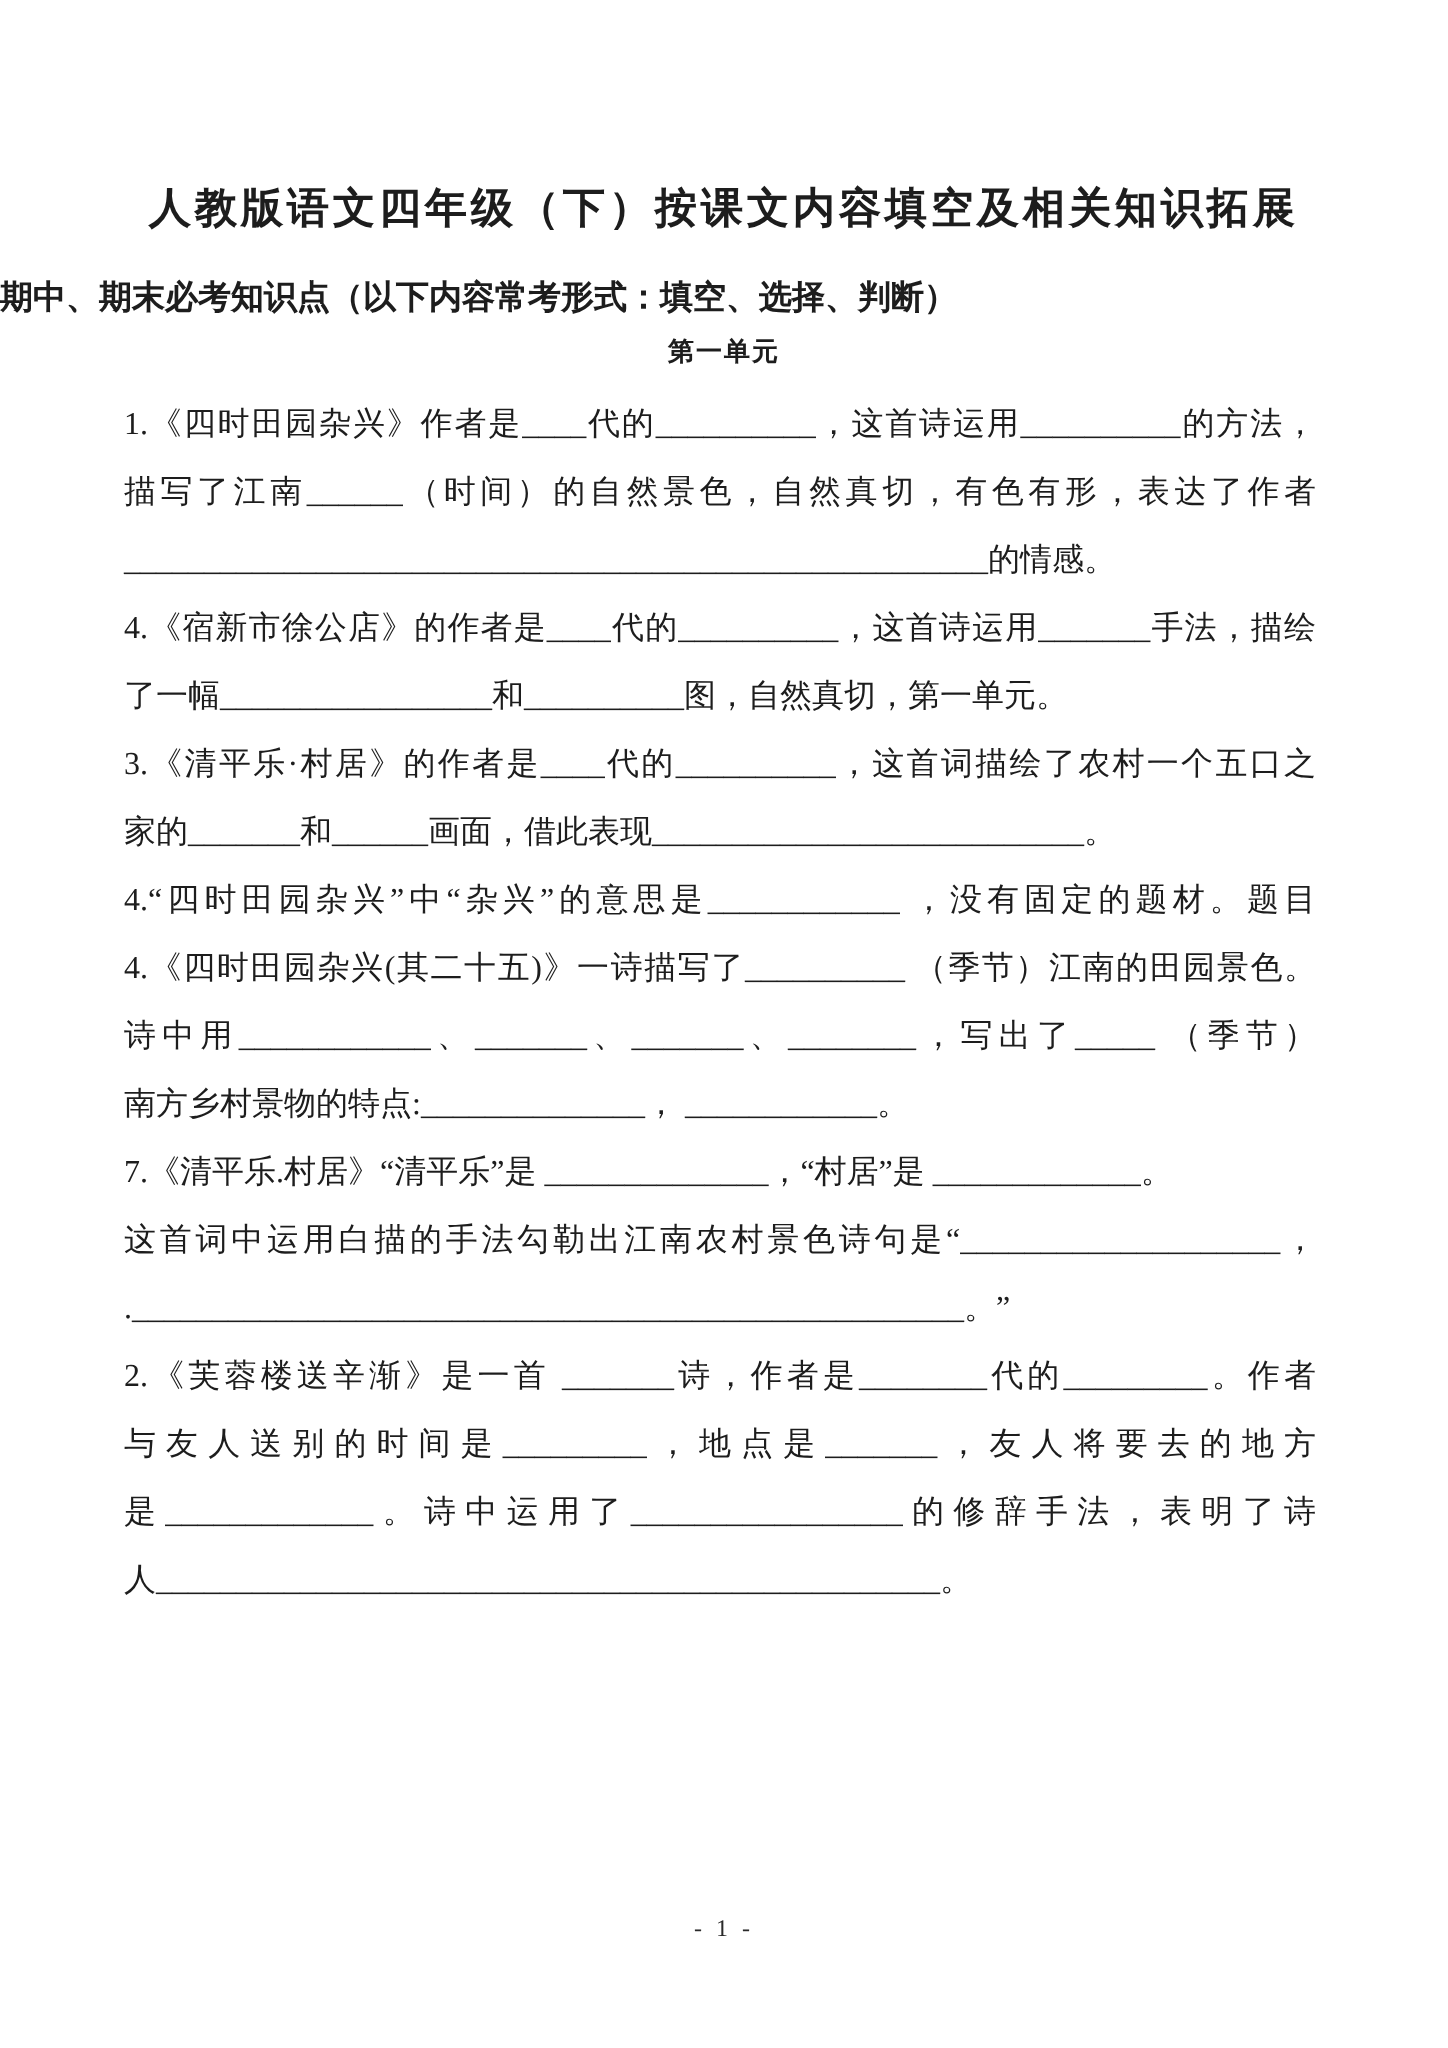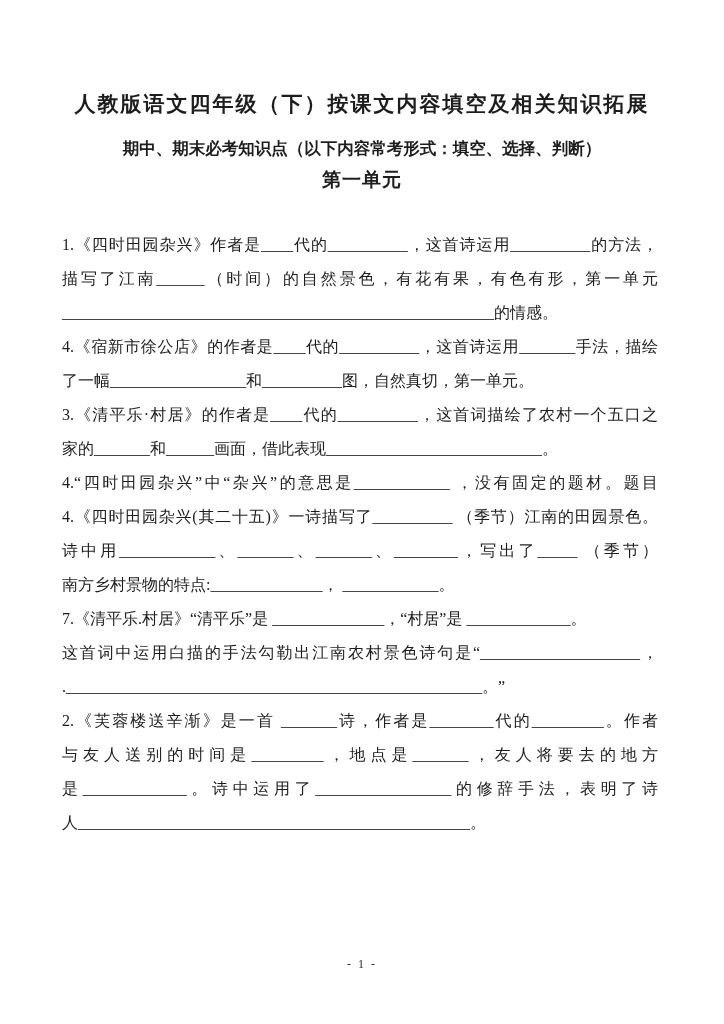--- a/index.html
+++ b/index.html
@@ -25,41 +25,39 @@
     font-size: 21px;
     font-weight: 700;
     letter-spacing: 2px;
     white-space: nowrap;
   }
   .doc-subtitle {
     position: absolute;
     top: 138px;
     left: 0;
     width: 100%;
-    text-align: center;
     font-size: 16.5px;
     font-weight: 700;
     white-space: nowrap;
   }
   .unit-heading {
     position: absolute;
     top: 167px;
     left: 0;
     width: 100%;
     text-align: center;
-    font-size: 19px;
+    font-size: 13px;
     font-weight: 700;
     letter-spacing: 1px;
   }
   .questions {
     position: absolute;
     left: 62px;
     top: 196px;
     width: 596px;
-    margin-top: 32px;
   }
   .line {
     height: 34px;
     line-height: 34px;
     font-size: 16px;
     white-space: nowrap;
     overflow: visible;
   }
   .stretch {
     text-align: justify;
@@ -84,21 +82,21 @@
   <div class="doc-title">人教版语文四年级（下）按课文内容填空及相关知识拓展</div>
 
   <div class="doc-subtitle">期中、期末必考知识点（以下内容常考形式：填空、选择、判断）</div>
 
   <div class="unit-heading">第一单元</div>
 
   <div class="questions">
 
     <div class="q">
       <div class="line stretch">1.《四时田园杂兴》作者是____代的__________，这首诗运用__________的方法，</div>
-      <div class="line stretch">描写了江南______（时间）的自然景色，有花有果，有色有形，第一单元</div>
+      <div class="line stretch">描写了江南______（时间）的自然景色，自然真切，有色有形，表达了作者</div>
       <div class="line">______________________________________________________的情感。</div>
     </div>
 
     <div class="q">
       <div class="line stretch">4.《宿新市徐公店》的作者是____代的__________，这首诗运用_______手法，描绘</div>
       <div class="line">了一幅_________________和__________图，自然真切，第一单元。</div>
     </div>
 
     <div class="q">
       <div class="line stretch">3.《清平乐·村居》的作者是____代的__________，这首词描绘了农村一个五口之</div>

